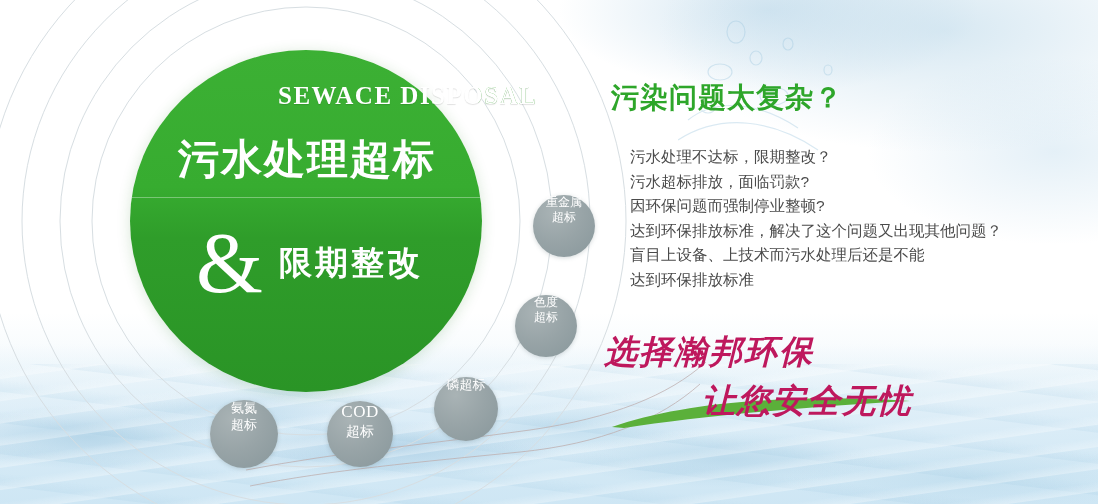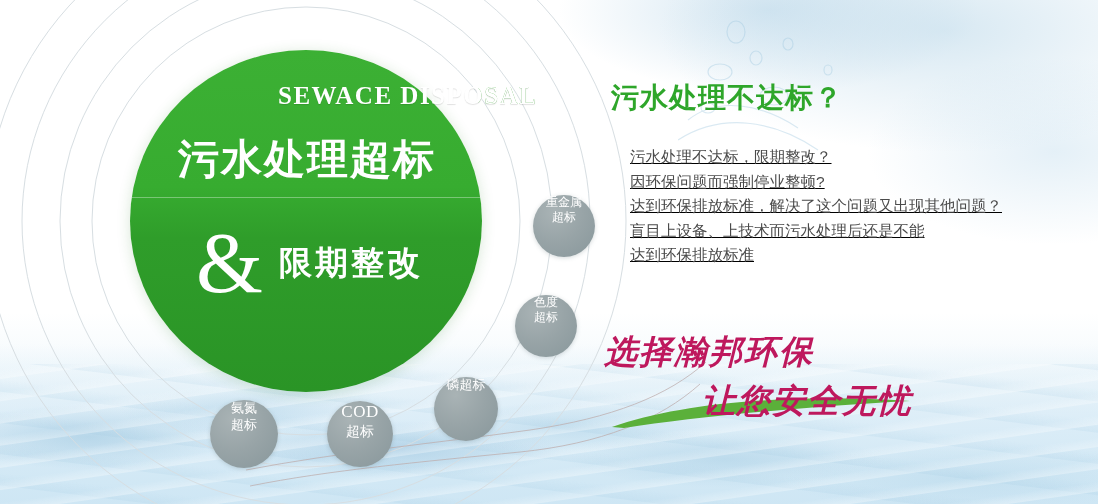--- a/index.html
+++ b/index.html
@@ -184,21 +184,20 @@
     color: #2ea62a;
     letter-spacing: 1px;
     white-space: nowrap;
     z-index: 6;
   }
   .rq-list {
     position: absolute;
     left: 630px;
     top: 145px;
     z-index: 6;
-    text-decoration: underline;
   }
   .rq-list li {
     list-style: none;
     font-size: 15.5px;
     color: #4a4a4a;
     line-height: 24.5px;
     white-space: nowrap;
   }
   .rq-list ul { margin: 0; padding: 0; }
 
@@ -284,24 +283,25 @@
   </div>
   <div class="bubble bubble-cod">
     <span class="b-en">COD</span>
     <span>超标</span>
   </div>
   <div class="bubble bubble-amm">
     <span>氨氮</span>
     <span>超标</span>
   </div>
 
-  <div class="rq-title">污水处理不达标？</div>
+  <div class="rq-title">污染问题太复杂？</div>
   <div class="rq-list">
     <ul>
       <li>污水处理不达标，限期整改？</li>
+      <li>污水超标排放，面临罚款?</li>
       <li>因环保问题而强制停业整顿?</li>
       <li>达到环保排放标准，解决了这个问题又出现其他问题？</li>
       <li>盲目上设备、上技术而污水处理后还是不能</li>
       <li>达到环保排放标准</li>
     </ul>
   </div>
 
   <div class="slogan">
     <div class="slogan-l1">选择瀚邦环保</div>
     <div class="slogan-l2">让您安全无忧</div>

